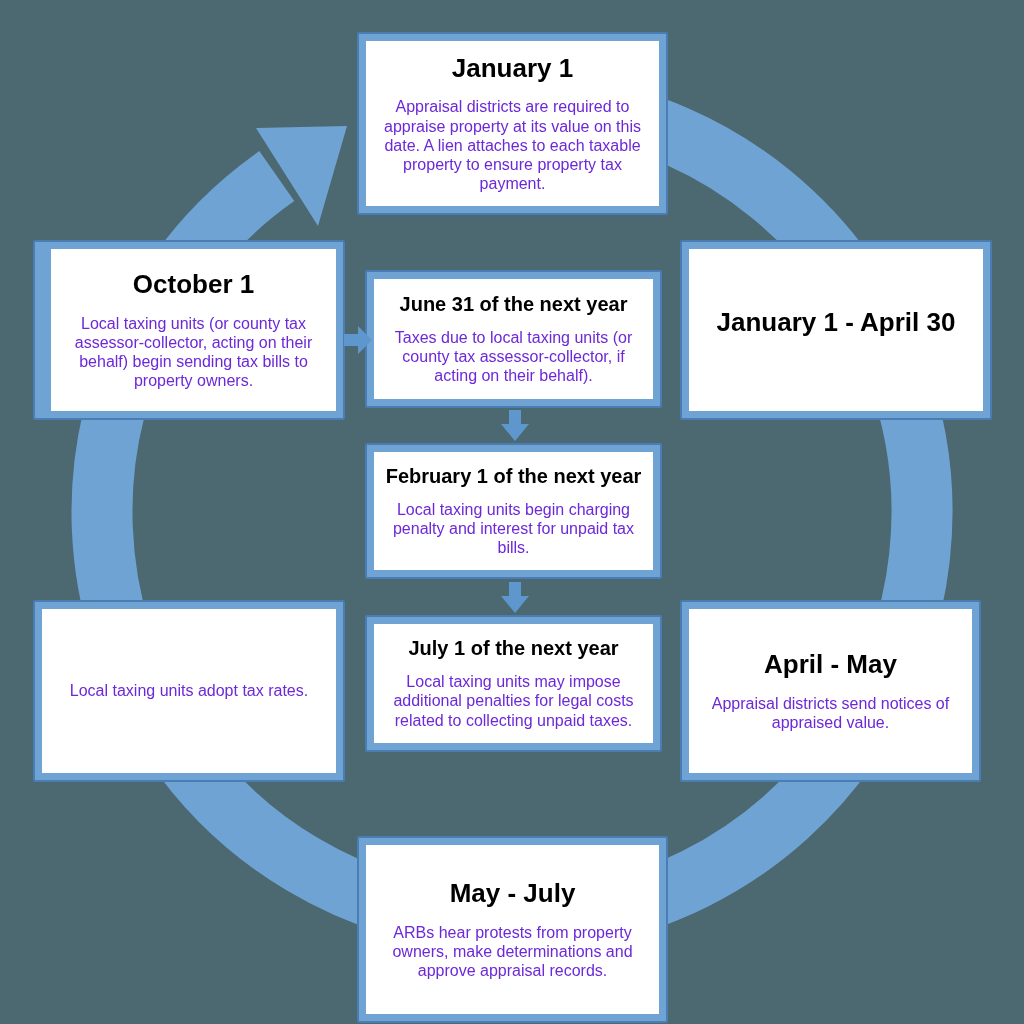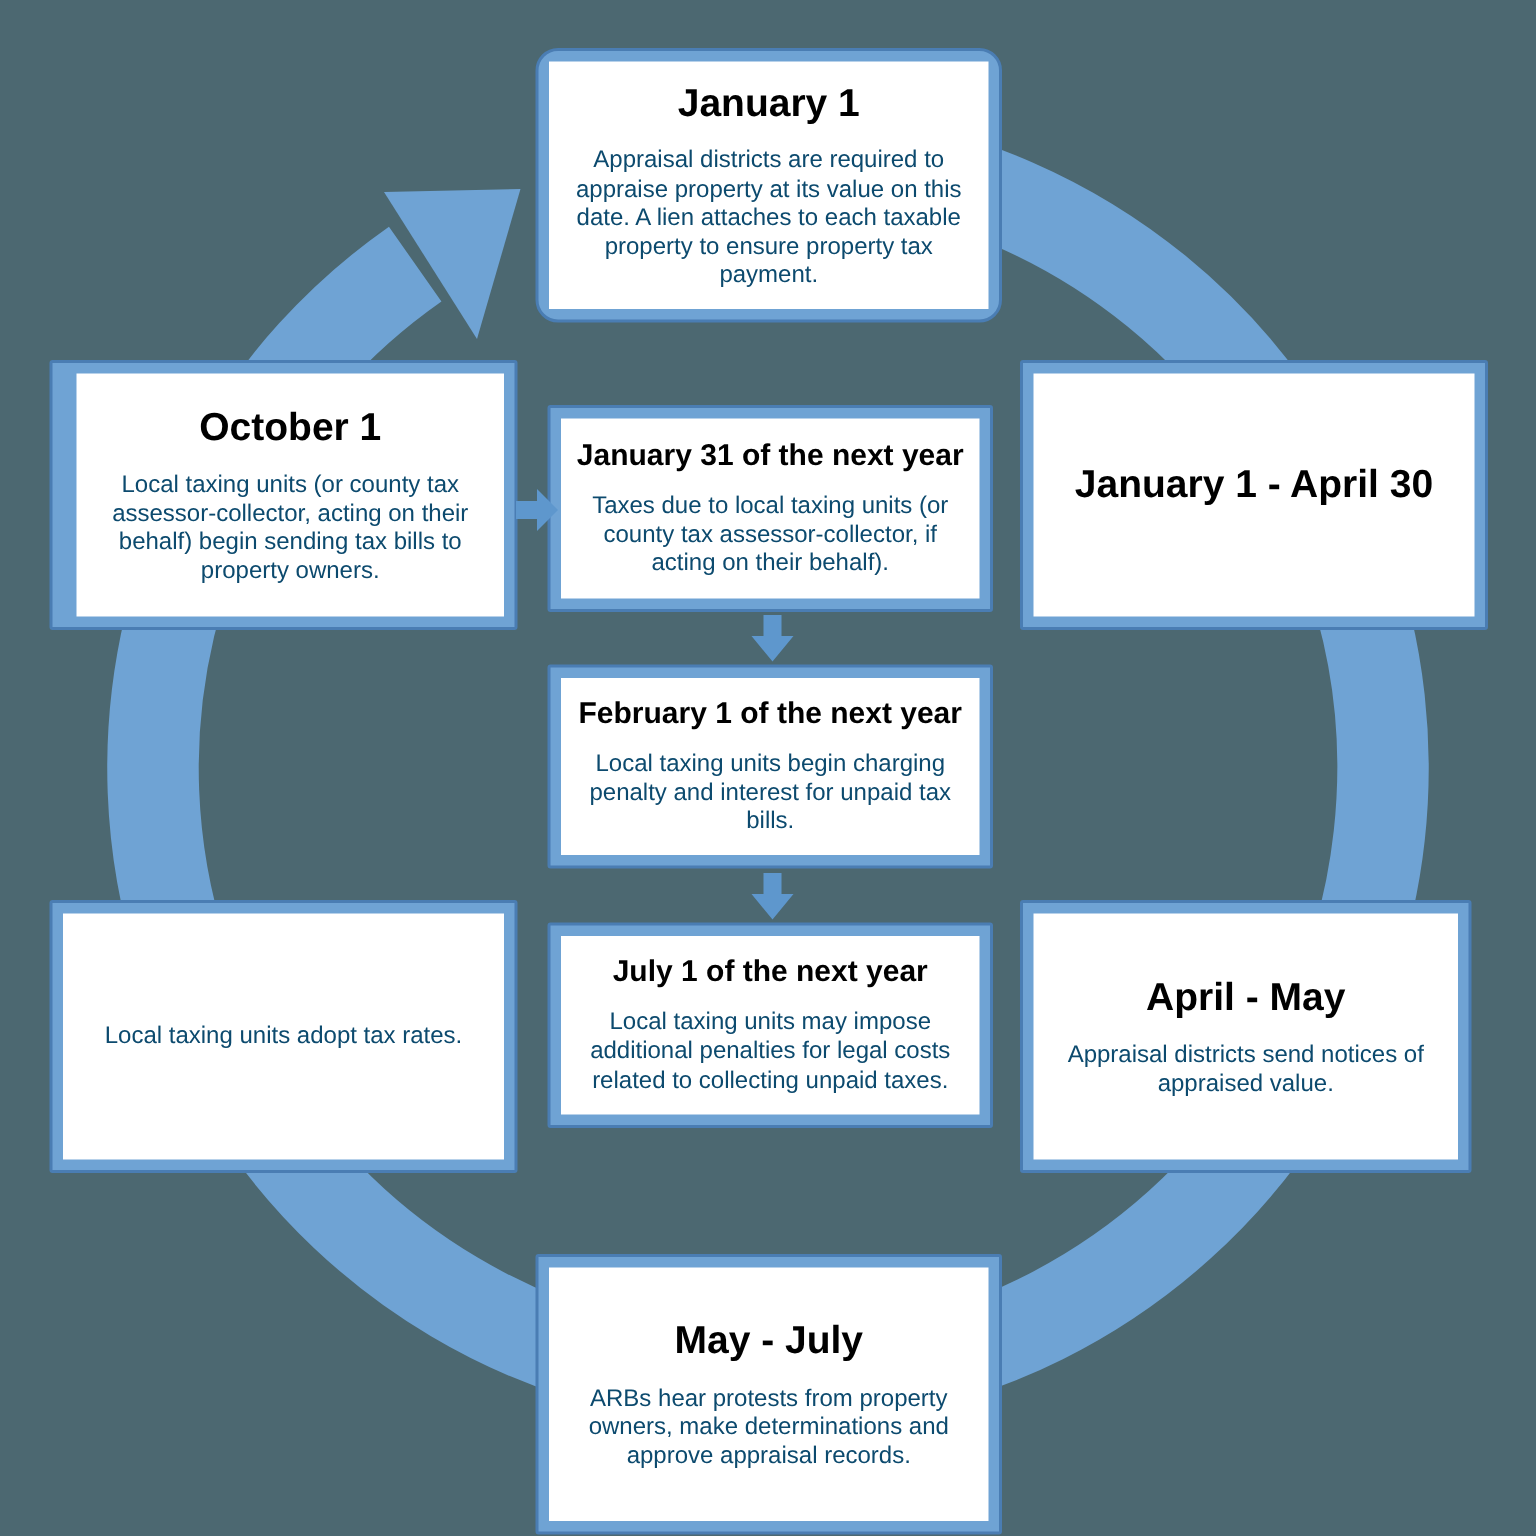--- a/index.html
+++ b/index.html
@@ -40,29 +40,29 @@
   }
   .stage-title {
     font-weight: bold;
     color: #000000;
     font-size: 26px;
     line-height: 1.15;
     margin-bottom: 14px;
   }
   .stage.center-col .stage-title { font-size: 20px; margin-bottom: 12px; }
   .stage-body {
-    color: #0c4a6e;
+    color: #6d28d9;
     font-size: 16px;
     line-height: 1.2;
     max-width: 285px;
   }
   .stage.center-col .stage-body { max-width: 265px; }
 
   
-  #box-jan1      { left: 357px; top:  32px; width: 311px; height: 183px; border-radius: 15px; }
+  #box-jan1      { left: 357px; top:  32px; width: 311px; height: 183px; }
   #box-jan-apr   { left: 680px; top: 240px; width: 312px; height: 180px; }
   #box-apr-may   { left: 680px; top: 600px; width: 301px; height: 182px; }
   #box-may-jul   { left: 357px; top: 836px; width: 311px; height: 187px; }
   #box-aug-sep   { left:  33px; top: 600px; width: 312px; height: 182px; }
   #box-oct1      { left:  33px; top: 240px; width: 312px; height: 180px; padding-left: 16px; }
   #box-jan31     { left: 365px; top: 270px; width: 297px; height: 138px; }
   #box-feb1      { left: 365px; top: 443px; width: 297px; height: 136px; }
   #box-jul1      { left: 365px; top: 615px; width: 297px; height: 137px; }
 </style>
 </head>
@@ -110,21 +110,21 @@
 
   <div class="stage" id="box-oct1">
     <div class="stage-inner">
       <div class="stage-title">October 1</div>
       <div class="stage-body">Local taxing units (or county tax assessor-collector, acting on their behalf) begin sending tax bills to property owners.</div>
     </div>
   </div>
 
   <div class="stage center-col" id="box-jan31">
     <div class="stage-inner">
-      <div class="stage-title">January 31 of the next year</div>
+      <div class="stage-title">June 31 of the next year</div>
       <div class="stage-body">Taxes due to local taxing units (or county tax assessor-collector, if acting on their behalf).</div>
     </div>
   </div>
 
   <div class="stage center-col" id="box-feb1">
     <div class="stage-inner">
       <div class="stage-title">February 1 of the next year</div>
       <div class="stage-body">Local taxing units begin charging penalty and interest for unpaid tax bills.</div>
     </div>
   </div>

